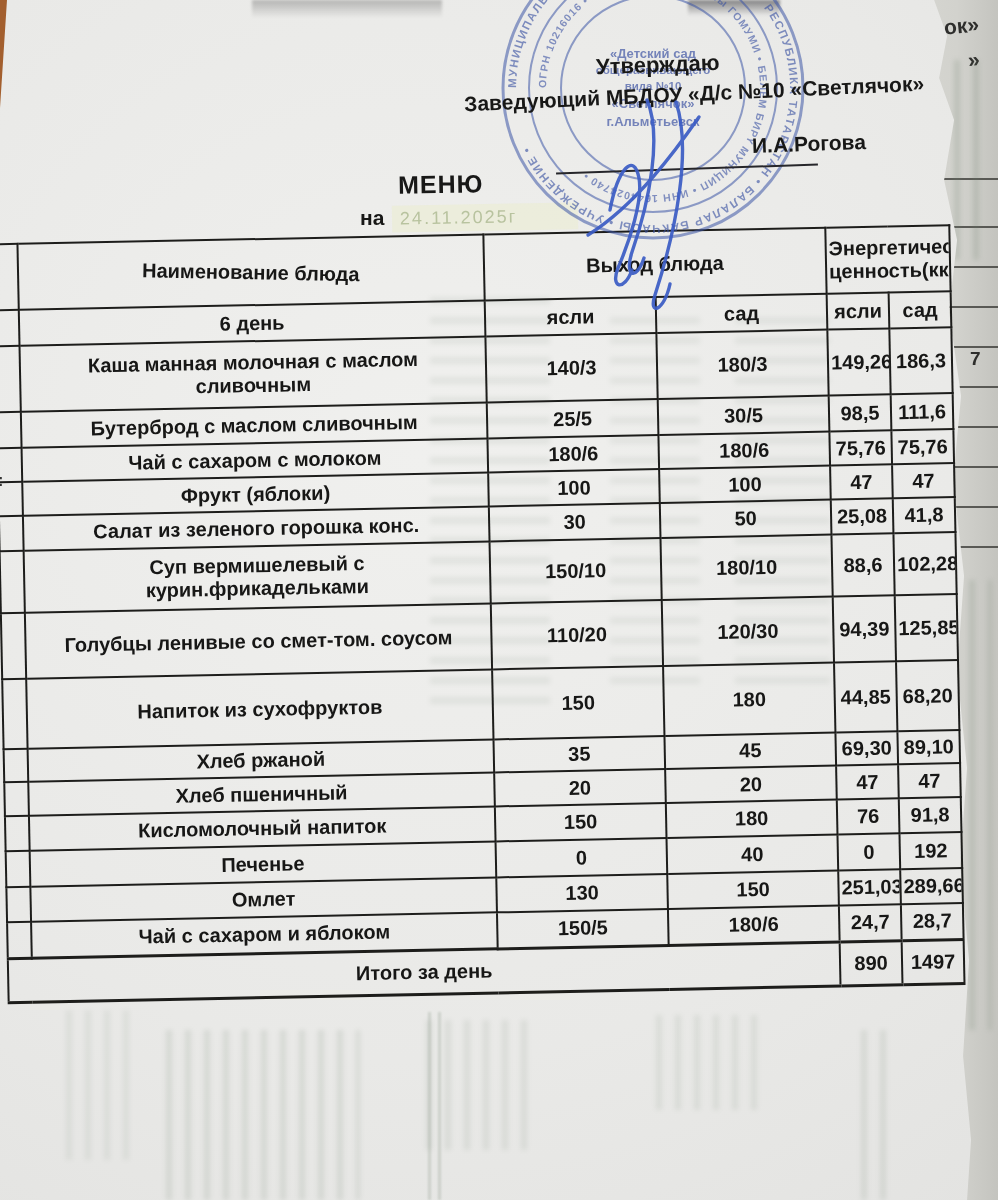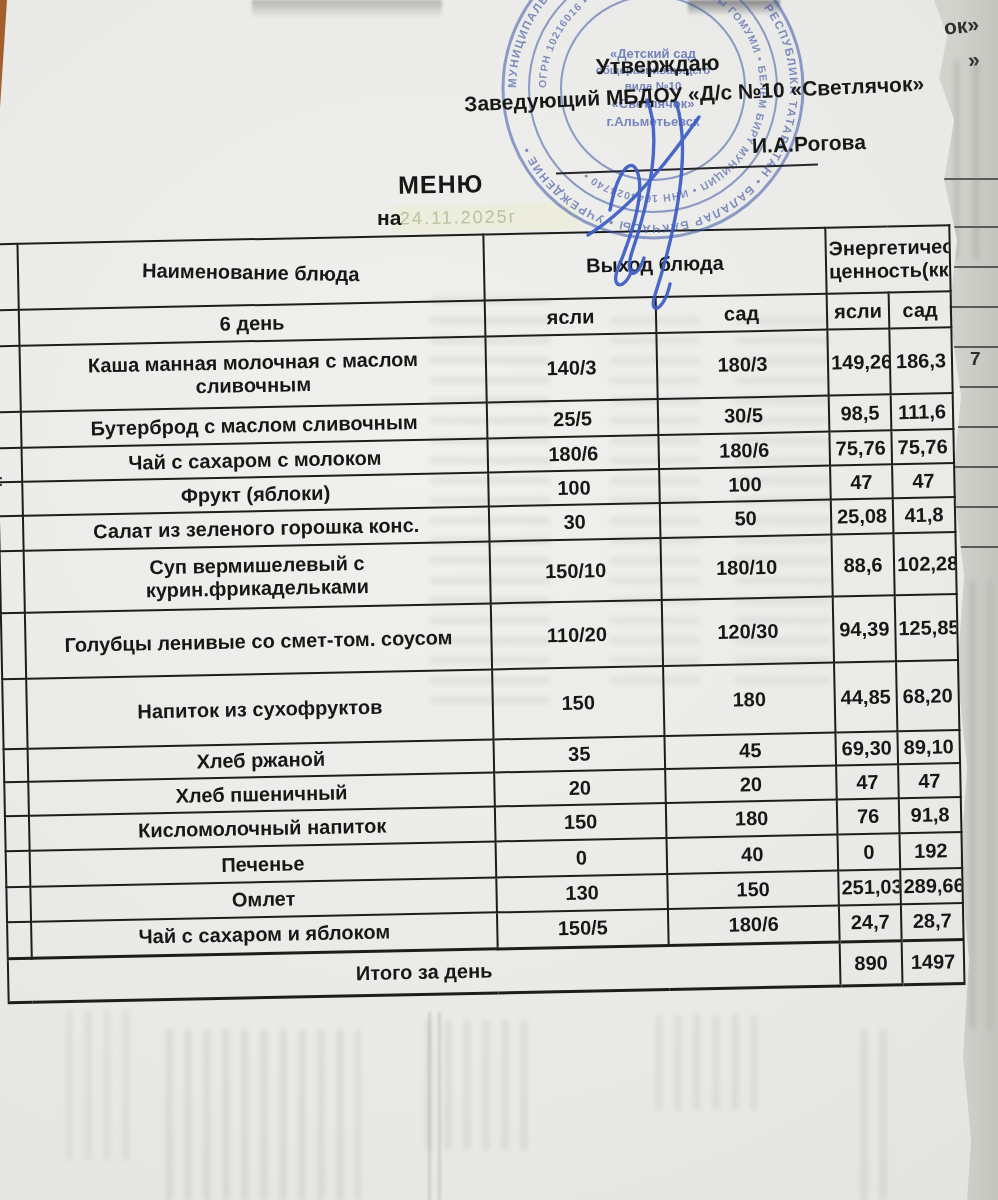--- a/index.html
+++ b/index.html
@@ -30,21 +30,21 @@
   .smudge { position:absolute; filter:blur(1.5px); }
   
   .approve-line1 { position:absolute; left:596px; top:52px;  font-size:22px; font-weight:600; transform:rotate(-2deg); z-index:3; }
   .approve-line2 { position:absolute; left:464px; top:82px;  font-size:21px; font-weight:600; white-space:nowrap; transform:rotate(-2.6deg); z-index:3; }
   .approve-name  { position:absolute; left:752px; top:132px; font-size:21px; font-weight:600; transform:rotate(-2deg); z-index:3; }
   .sign-underline{ position:absolute; left:556px; top:168px; width:262px; height:2px; background:#26262a; transform:rotate(-2deg); z-index:3; }
   .stamp-svg     { position:absolute; left:488px; top:-70px; z-index:2; }
   .sign-svg      { position:absolute; left:560px; top:85px;  z-index:4; }
   
   .menu-title { position:absolute; left:398px; top:170px; font-size:25px; font-weight:700; letter-spacing:1px; transform:rotate(-1deg); }
-  .menu-on    { position:absolute; left:377px; top:206px; font-size:21px; font-weight:600; }
+  .menu-on    { position:absolute; left:360px; top:206px; font-size:21px; font-weight:600; }
   .date-band  { position:absolute; left:392px; top:204px; width:178px; height:27px;
                 background:rgba(235,236,218,.9); transform:rotate(-1deg);
                 font-size:18px; letter-spacing:2px; color:rgba(128,148,92,.48);
                 display:flex; align-items:center; padding-left:8px; }
   
   .menu-table-wrap { position:absolute; left:0px; top:236px; transform:rotate(-1.15deg); transform-origin:38% 50%; }
   table.menu { border-collapse:collapse; table-layout:fixed; width:958px; }
   table.menu td { border:2px solid #1d1d1b; text-align:center; vertical-align:middle;
                   font-size:20px; font-weight:600; color:#171716; padding:0 2px; overflow:hidden; }
   td.sliver { width:18px; border-left:none; }

